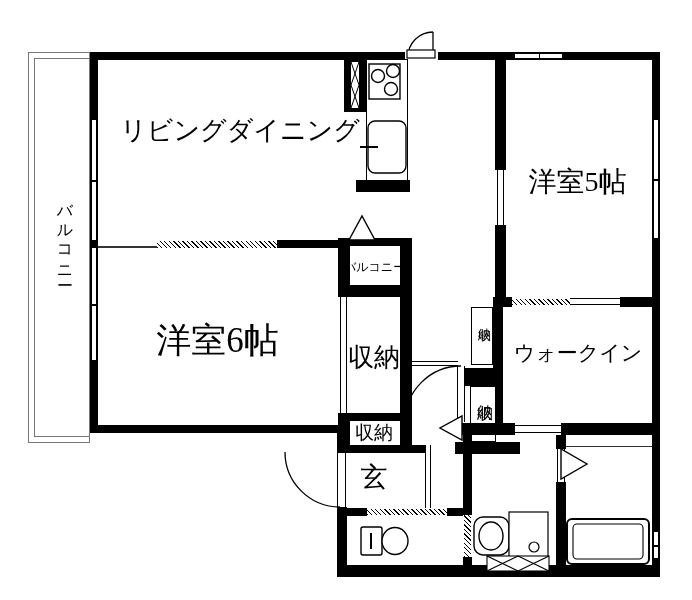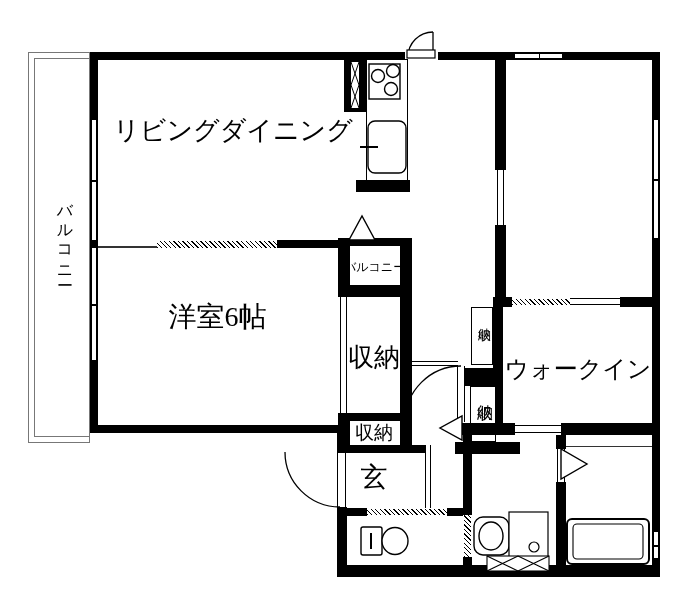--- a/index.html
+++ b/index.html
@@ -173,36 +173,37 @@
     </g>
 
     <g fill="#fff" stroke="#000" stroke-width="1.1">
       <rect x="487" y="556" width="62" height="15"></rect>
       <path d="M487,556 L518,571 M518,556 L487,571 M518,556 L549,571 M549,556 L518,571" fill="none"></path>
     </g>
   </svg>
 
   <div class="lbl vert" style="left:54px;top:192px;font-size:16px;letter-spacing:3px;">バルコニー</div>
 
-  <div class="lbl" style="left:105px;top:116px;width:256px;font-size:26px;line-height:29px;">
+  <div class="lbl" style="left:112px;top:116px;width:256px;font-size:26px;line-height:29px;">
     <div>リビングダイニング</div>
   </div>
 
-
-  <div class="lbl" style="left:140px;top:298px;width:155px;font-size:28px;">洋室6帖</div>
+  <div class="lbl" style="left:500px;top:163px;width:155px;font-size:28px;">洋室5帖</div>
+
+  <div class="lbl" style="left:140px;top:317px;width:155px;font-size:35px;">洋室6帖</div>
 
   <div class="lbl" style="left:344px;top:259px;width:60px;font-size:12px;">バルコニー</div>
 
   <div class="lbl" style="left:346px;top:340px;width:56px;font-size:26px;">収納</div>
 
   <div class="lbl" style="left:346px;top:420px;width:56px;font-size:19px;">収納</div>
 
   <div class="lbl" style="left:346px;top:459px;width:56px;font-size:27px;">玄</div>
 
   <div class="lbl vert" style="left:475px;top:318px;font-size:13px;">収納</div>
 
   <div class="lbl vert" style="left:474px;top:392px;font-size:16px;">収納</div>
 
-  <div class="lbl" style="left:500px;top:356px;width:156px;font-size:24px;line-height:26px;">
+  <div class="lbl" style="left:500px;top:340px;width:156px;font-size:21px;line-height:26px;">
     <div>ウォークイン</div>
   </div>
 
 </div>
 
 </body></html>

